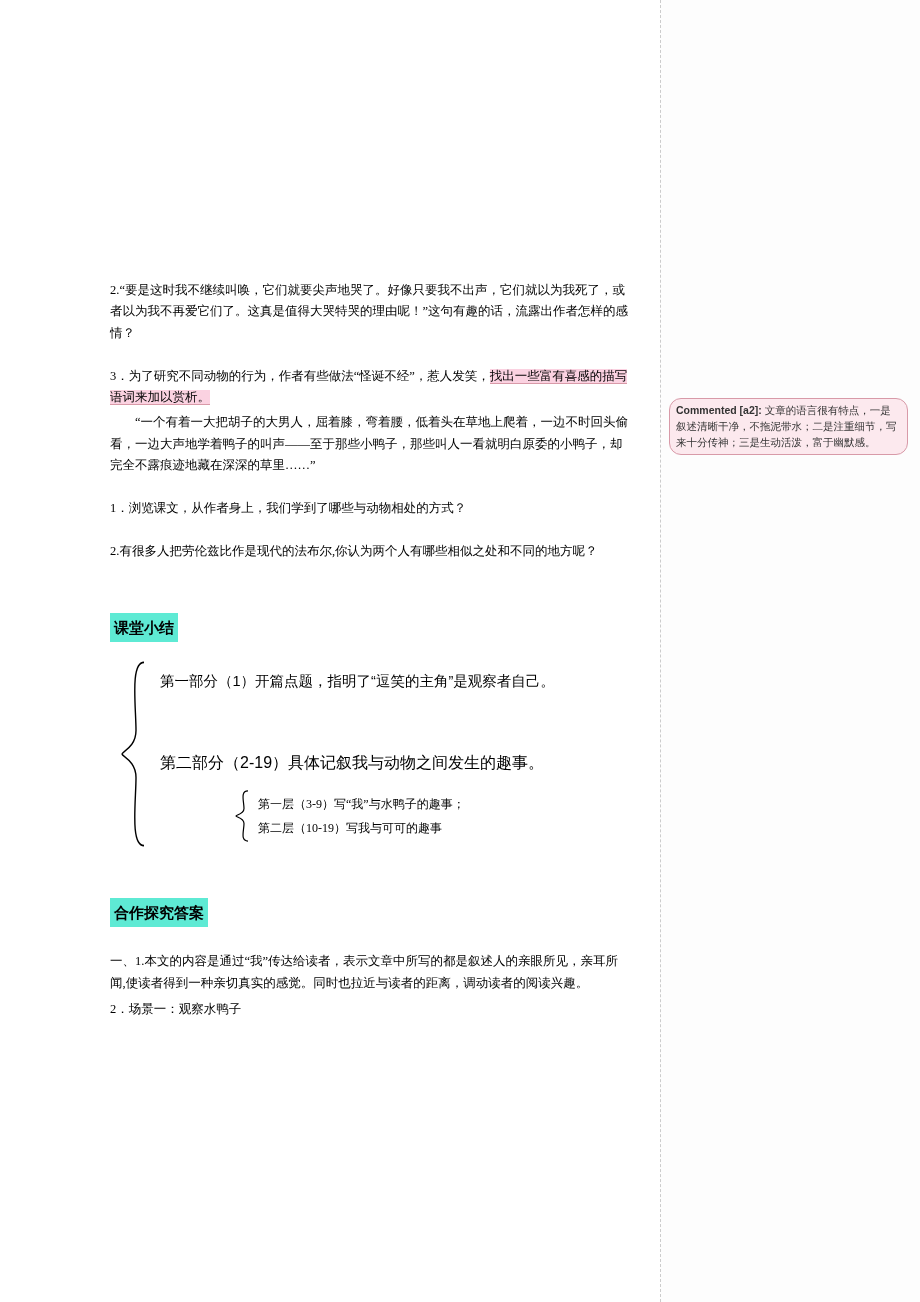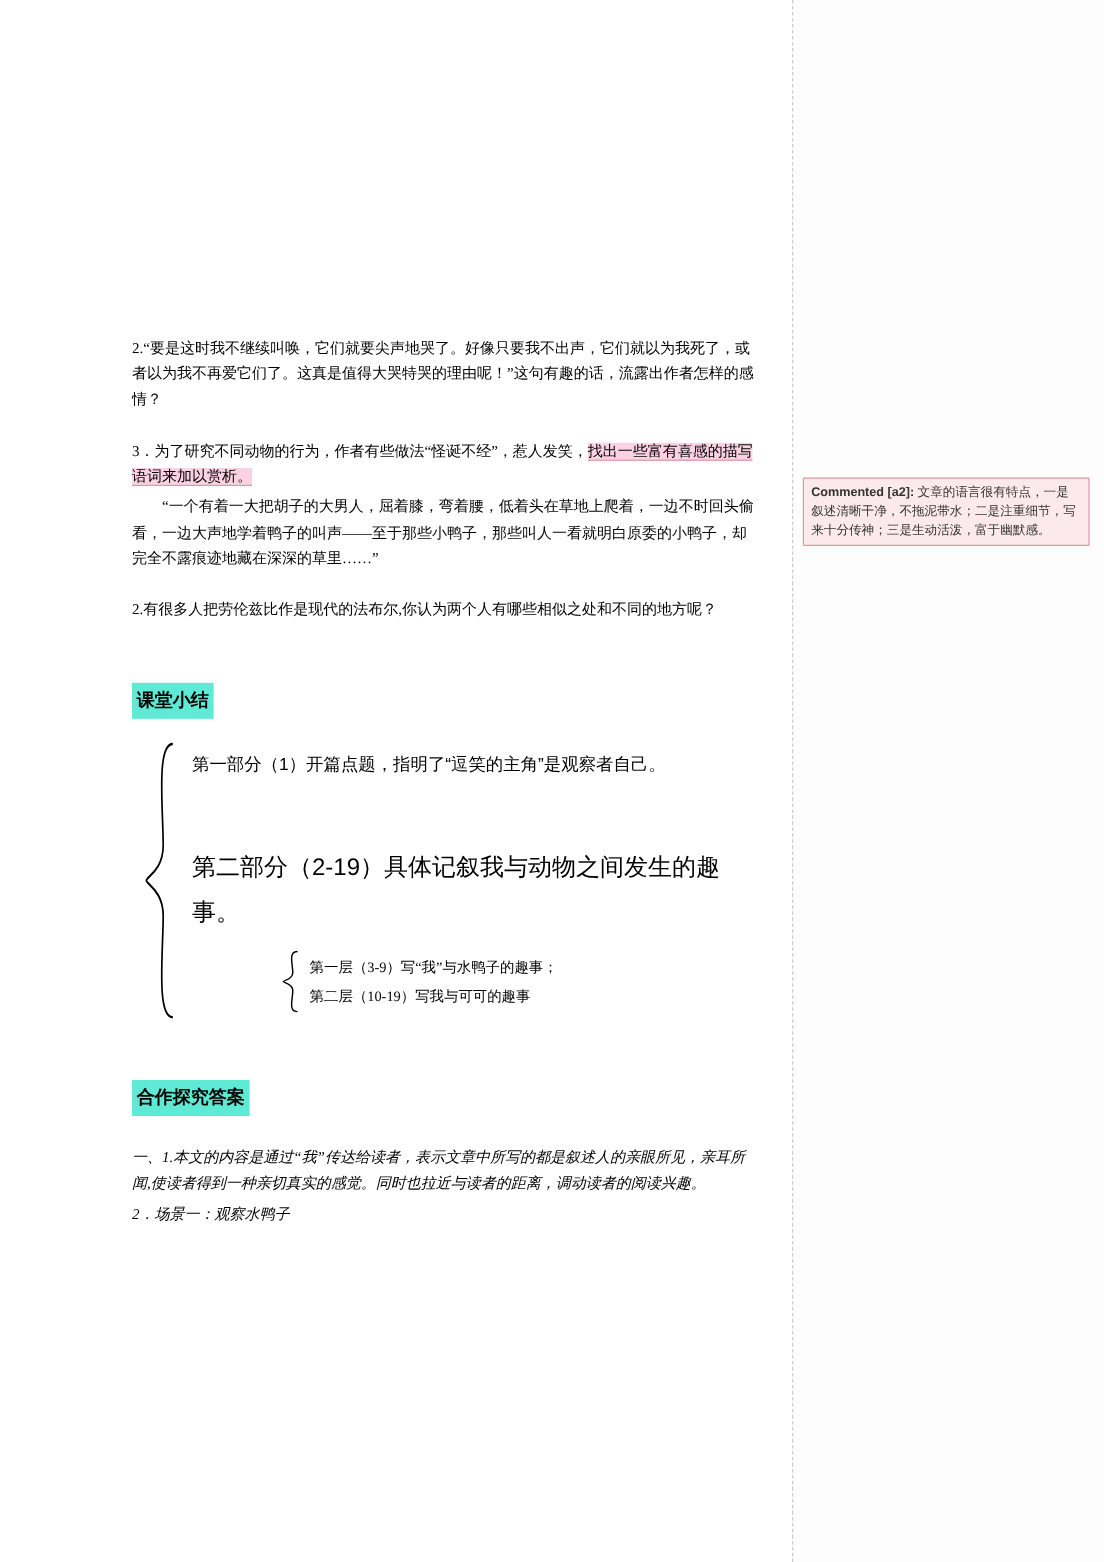--- a/index.html
+++ b/index.html
@@ -27,21 +27,21 @@
     width: 260px;
     position: relative;
     border-left: 1px dashed #ccc;
     background: linear-gradient(#fdfdfd,#fdfdfd);
   }
   .comment-box {
     position: absolute;
     left: 8px; right: 12px;
     border: 1px solid #d89aa8;
     background: #fce9ee;
-    border-radius: 1px;
+    border-radius: 12px;
     padding: 4px 6px;
     font-size: 10.5px;
     line-height: 1.5;
     font-family: "Microsoft YaHei", "SimSun", sans-serif;
     color: #333;
   }
   .comment-box .c-head { font-weight: bold; display: inline; }
   .para { margin-bottom: 4px; }
   .para-block { margin-bottom: 22px; }
   .indent { text-indent: 2em; }
@@ -63,53 +63,56 @@
     font-family: "Microsoft YaHei","SimSun",sans-serif;
   }
   .brace-big {
     position: absolute;
     left: -4px; top: -8px; bottom: -8px;
     width: 30px;
   }
   .brace-big svg { width: 100%; height: 100%; }
   .outline-items { margin-left: 36px; }
   .o-line1 { font-size: 14.5px; line-height: 1.9; margin-bottom: 52px; }
-  .o-line2 { font-size: 20px; line-height: 1.9; }
+  .o-line2 { font-size: 16px; line-height: 1.9; }
   .sub-outline {
     position: relative;
     margin: 14px 0 0 76px;
   }
   .brace-small {
     position: absolute;
     left: -2px; top: -2px; bottom: -2px;
     width: 18px;
   }
   .brace-small svg { width: 100%; height: 100%; }
   .sub-lines { margin-left: 22px; font-size: 12px; line-height: 2; font-family: "SimSun", serif; }
-  .answers { margin-top: 10px; font-style: italic; }
+  .answers { margin-top: 10px; }
   .answers .para { line-height: 1.75; }
 </style>
 </head>
 <body>
 
 <div class="page-wrap">
 
   <div class="main-col">
 
     <div class="para-block">
       <div class="para">2.“要是这时我不继续叫唤，它们就要尖声地哭了。好像只要我不出声，它们就以为我死了，或者以为我不再爱它们了。这真是值得大哭特哭的理由呢！”这句有趣的话，流露出作者怎样的感情？</div>
     </div>
 
     <div class="para-block">
       <div class="para">
         <span>3．为了研究不同动物的行为，作者有些做法“怪诞不经”，惹人发笑，</span><span class="hl-pink">找出一些富有喜感的描写语词来加以赏析。</span>
       </div>
       <div class="para indent">“一个有着一大把胡子的大男人，屈着膝，弯着腰，低着头在草地上爬着，一边不时回头偷看，一边大声地学着鸭子的叫声——至于那些小鸭子，那些叫人一看就明白原委的小鸭子，却完全不露痕迹地藏在深深的草里……”</div>
     </div>
 
+    <div class="para-block">
+      <div class="para">1．浏览课文，从作者身上，我们学到了哪些与动物相处的方式？</div>
+    </div>
     <div class="para-block">
       <div class="para">2.有很多人把劳伦兹比作是现代的法布尔,你认为两个人有哪些相似之处和不同的地方呢？</div>
     </div>
 
     <div class="hl-yellow">课堂小结</div>
 
     <div class="outline">
       <div class="brace-big">
         <svg viewBox="0 0 30 160" preserveAspectRatio="none">
           <path d="M24 2 C10 2 16 40 16 60 C16 74 2 78 2 80 C2 82 16 86 16 100 C16 120 10 158 24 158" fill="none" stroke="#000" stroke-width="1.4"></path>

